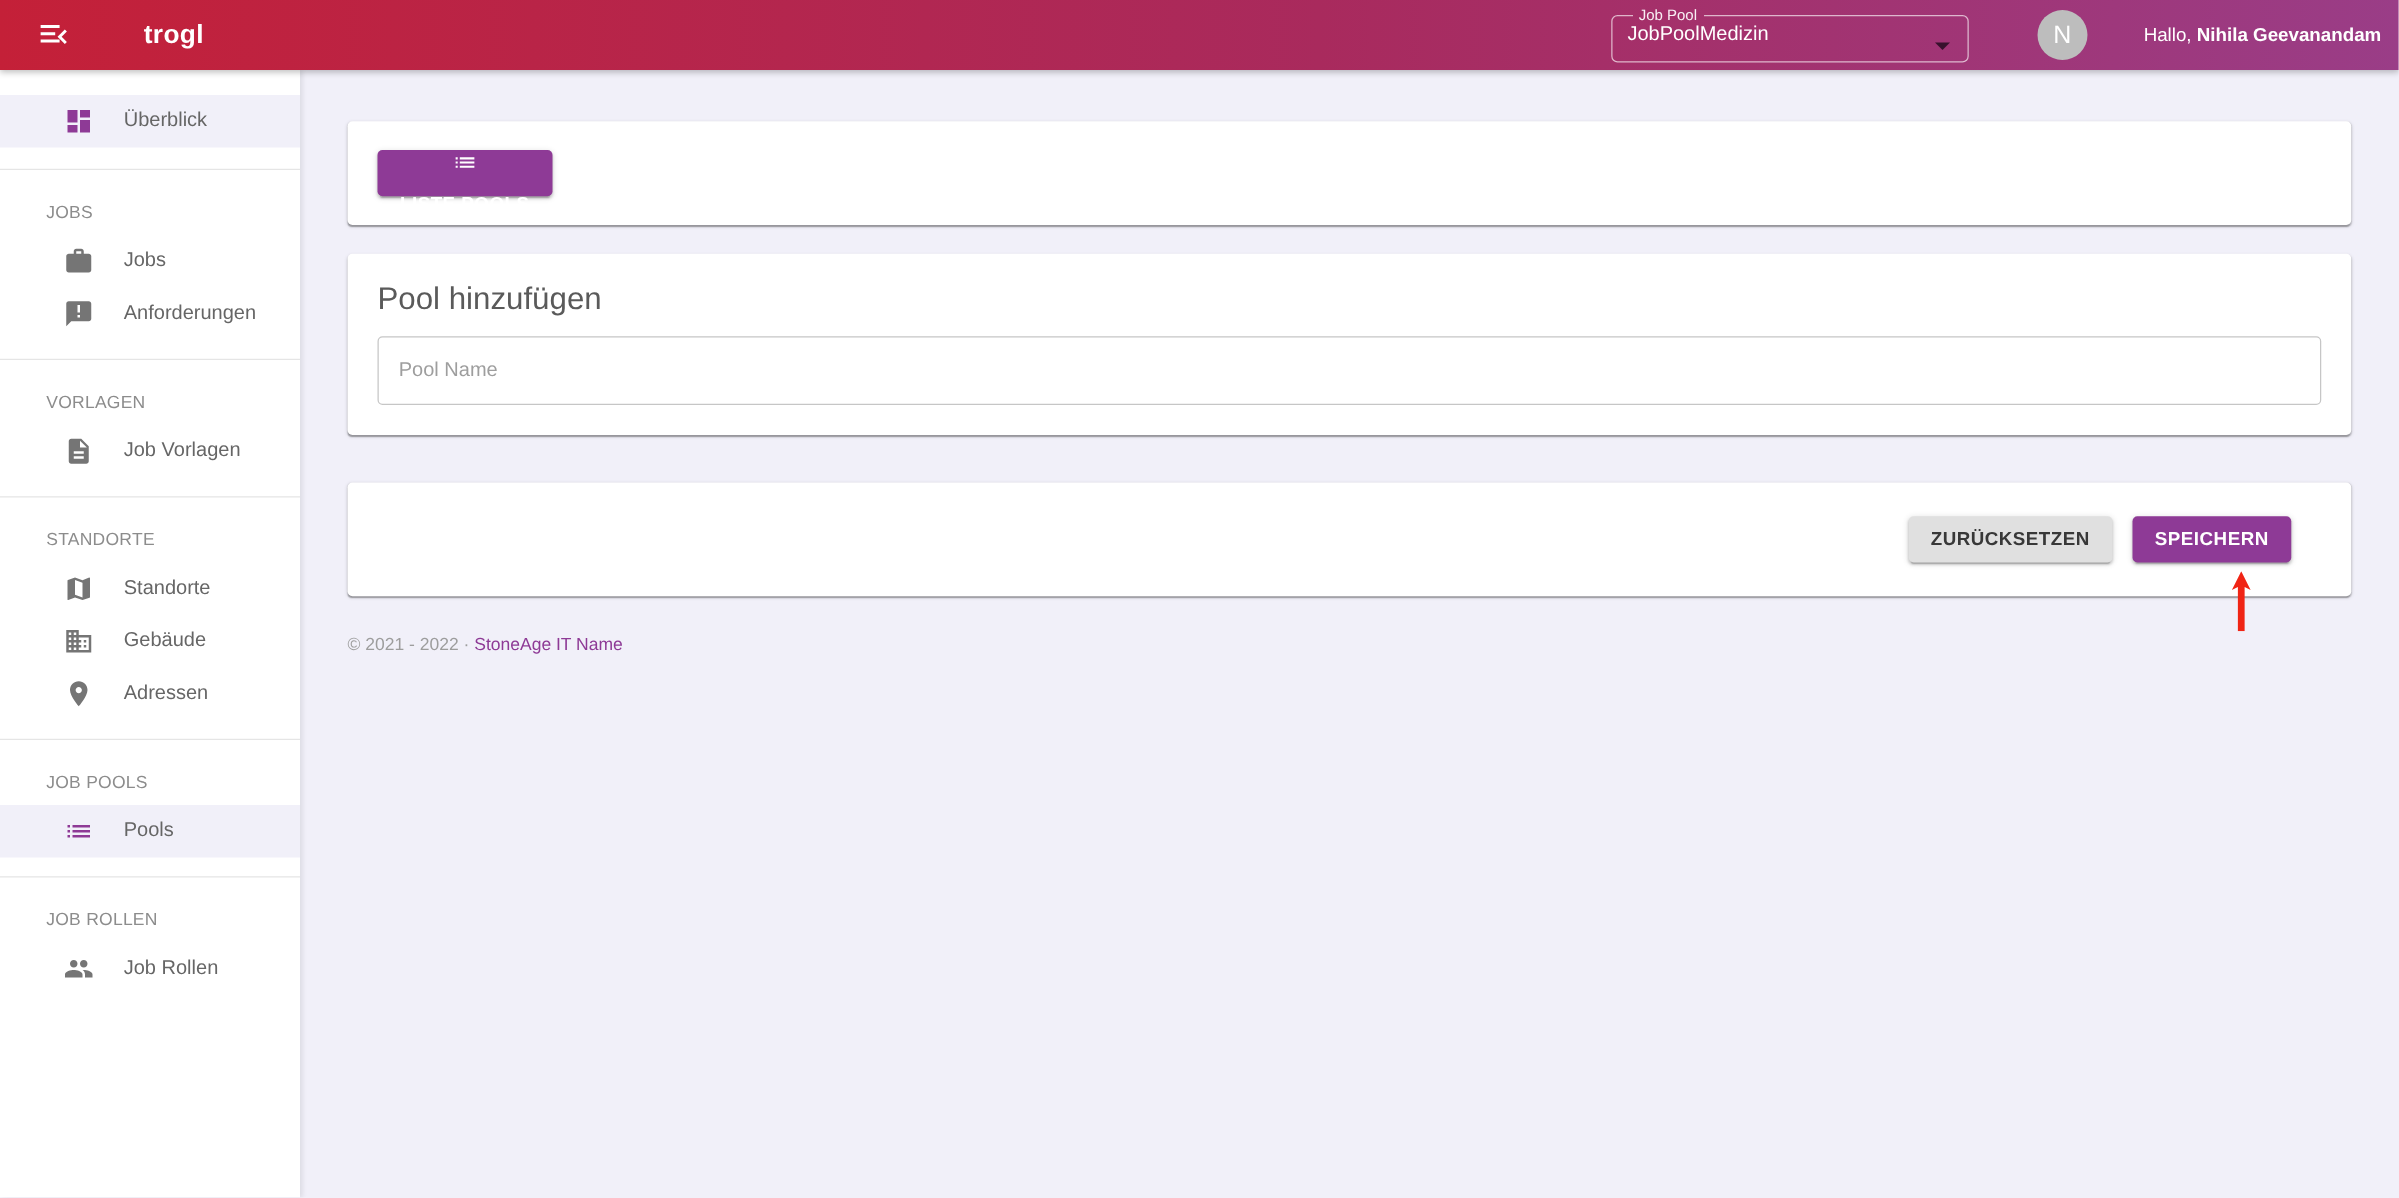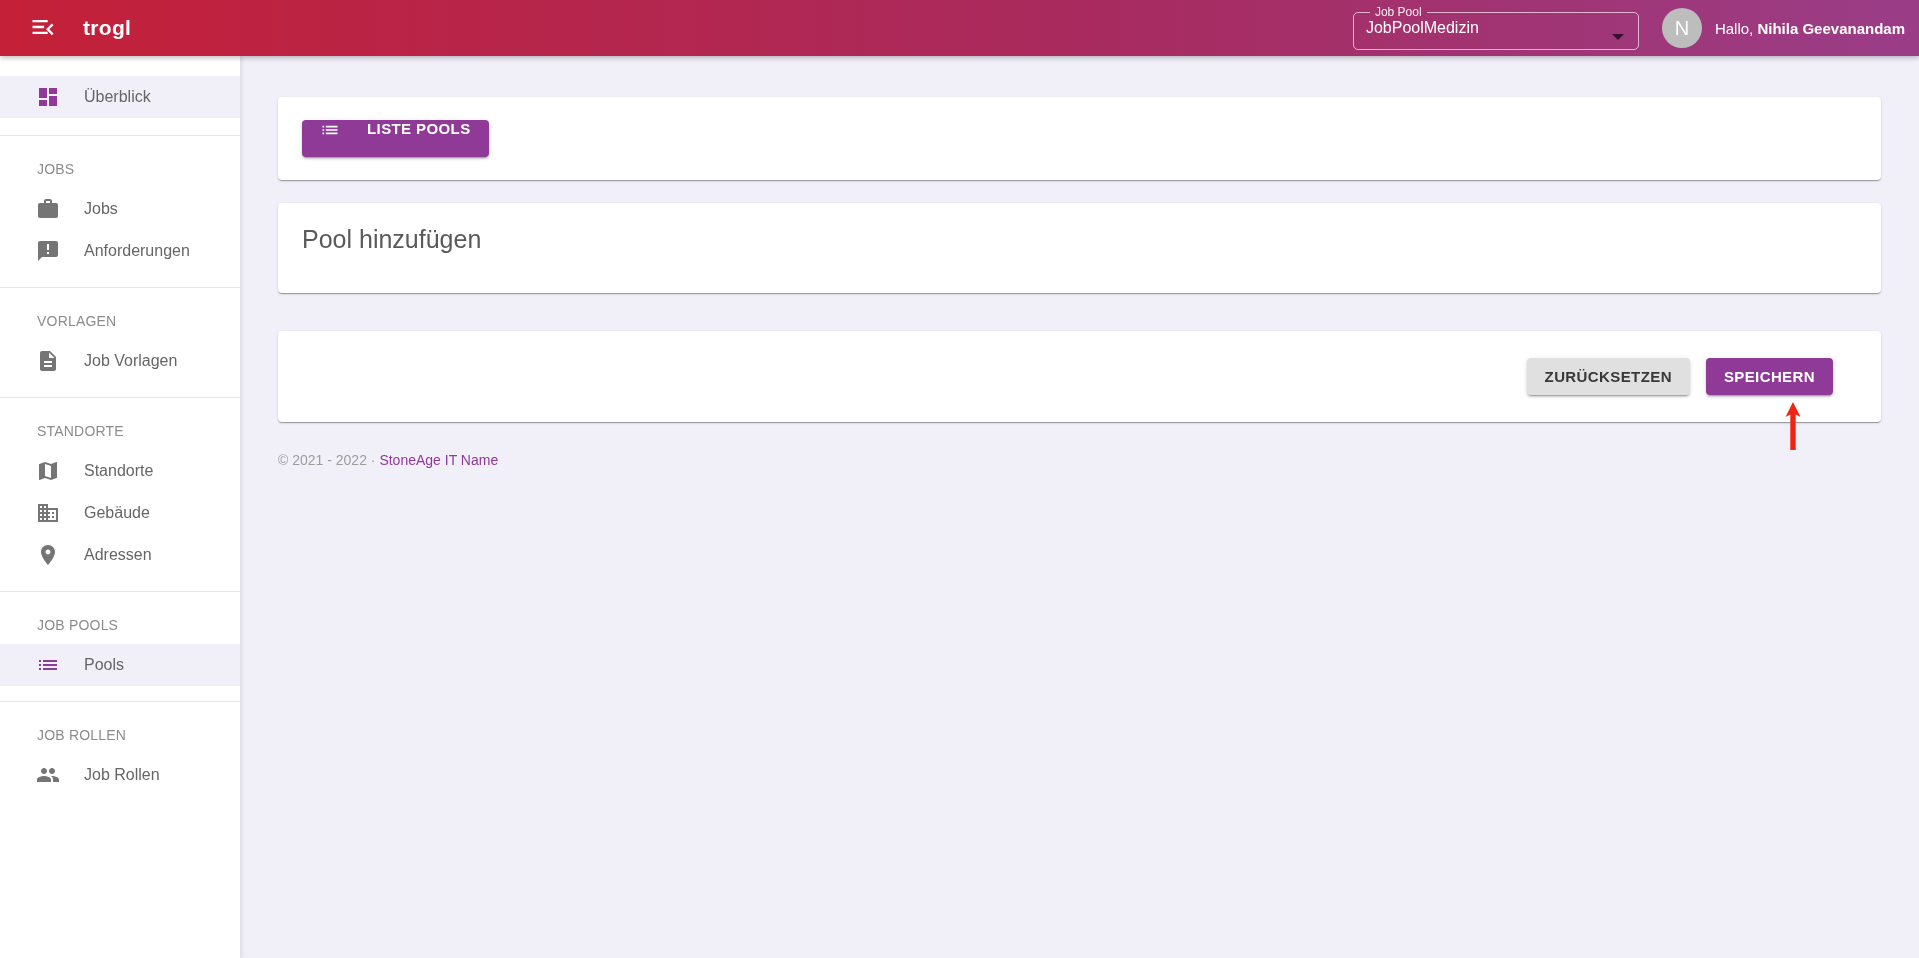--- a/index.html
+++ b/index.html
@@ -9,21 +9,21 @@
     font-family:"Liberation Sans", sans-serif;
     background:#f1f0f9;
   }
   .app { display:flex; flex-direction:column; width:100%; height:100%; }
 
   
   .topbar {
     flex:none; height:56px; display:flex; align-items:center;
     background:linear-gradient(90deg,#c42038 0%, #a92a5d 55%, #9a3d87 100%);
     box-shadow:0 2px 5px rgba(0,0,0,.25);
-    padding:0 14px 0 22px; position:relative; z-index:10; color:#fff;
+    padding:0 14px 0 22px; position:relative; z-index:10; color:#fff;gap:32px;
   }
   .menu-btn { width:42px; height:42px; border:none; background:transparent; color:#fff;
     display:flex; align-items:center; justify-content:center; cursor:pointer; padding:0; }
   .menu-btn svg { width:28px; height:28px; }
   .logo { font-size:21px; font-weight:700; letter-spacing:.3px; margin-left:19px; }
 
   .pool-select {
     margin-left:auto; margin-right:23px; width:286px; height:44px;
     border:1px solid rgba(255,255,255,.65); border-radius:5px;
     padding:0 10px 0 12px; position:relative; cursor:pointer;
@@ -44,21 +44,21 @@
     color:#fff; font-size:20px; flex:none; }
   .greeting { margin-left:13px; font-size:15px; white-space:nowrap; }
   .greeting b { font-weight:700; }
 
   
   .content { flex:1; display:flex; min-height:0; }
 
   
   .sidebar { width:240px; flex:none; background:#fff; padding-top:20px;
     box-shadow:2px 0 4px rgba(0,0,0,.09); z-index:5; overflow:hidden; }
-  .nav-item { height:42px; display:flex; align-items:center; padding-left:36px;
+  .nav-item { height:42px; display:flex; align-items:center; padding-left:51px;
     cursor:pointer; color:#666; font-size:16px; }
   .nav-item .nico { width:24px; height:24px; color:#757575; margin-right:24px; flex:none; }
   .nav-item .nico svg { width:24px; height:24px; display:block; }
   .nav-item.active { background:#f1f0f9; }
   .nav-item.purple .nico { color:#8e3a96; }
   .divider { height:1px; background:#e5e5e5; }
   .overview-item { margin-bottom:17px; }
   .section-title { padding:25px 0 11px 37px; font-size:14px; color:#8c8c8c; letter-spacing:.2px; }
   .section { padding-bottom:15px; }
 
@@ -70,21 +70,21 @@
   .form-card { padding:22px 24px 24px 24px; margin-bottom:38px; }
   .actions-card { padding:27px 48px; display:flex; justify-content:flex-end; gap:16px;
     position:relative; }
 
   .btn { height:37px; border:none; border-radius:4px; cursor:pointer;
     font-family:"Liberation Sans", sans-serif; font-size:15px; font-weight:600;
     letter-spacing:.4px; padding:0 18px;
     box-shadow:0 3px 1px -2px rgba(0,0,0,.2), 0 2px 2px 0 rgba(0,0,0,.14), 0 1px 5px 0 rgba(0,0,0,.12); }
   .btn-primary { background:#8e3a96; color:#fff; }
   .btn-gray { background:#e0e0e0; color:#383838; }
-  .btn-icon { display:inline-flex; align-items:flex-start; gap:27px; }
+  .btn-icon { display:inline-flex; align-items:center; gap:11px;flex-direction:column; }
   .btn-icon svg { width:20px; height:20px; }
 
   .form-title { font-size:25px; font-weight:400; color:#5a5a5a; margin:0 0 15px 0; }
   .pool-input { width:100%; height:55px; border:1px solid #c6c6c6; border-radius:4px;
     padding:0 16px; font-size:16px; color:#333; font-family:"Liberation Sans", sans-serif;
     background:#fff; outline:none; }
   .pool-input::placeholder { color:#9e9e9e; }
 
   .annotation-arrow { position:absolute; right:79px; top:71px; width:18px; height:48px; z-index:6; }
 
@@ -262,20 +262,21 @@
         <button class="btn btn-primary btn-icon">
           <span><svg viewBox="0 0 24 24" width="20" height="20" fill="currentColor">
                 <use href="#i-list"></use>
               </svg></span>
           <span>LISTE POOLS</span>
         </button>
       </div>
 
       <div class="card form-card">
         <h2 class="form-title">Pool hinzufügen</h2>
+        <input class="pool-input" type="text" value="" placeholder="Pool Name" style="">
       </div>
 
       <div class="card actions-card">
         <button class="btn btn-gray">ZURÜCKSETZEN</button>
         <button class="btn btn-primary">SPEICHERN</button>
         <svg class="annotation-arrow" viewBox="0 0 18 48">
           <polygon points="9,0 16.5,15 11.7,12.6 11.7,48 6.3,48 6.3,12.6 1.5,15" fill="#f02415"></polygon>
         </svg>
       </div>
 

